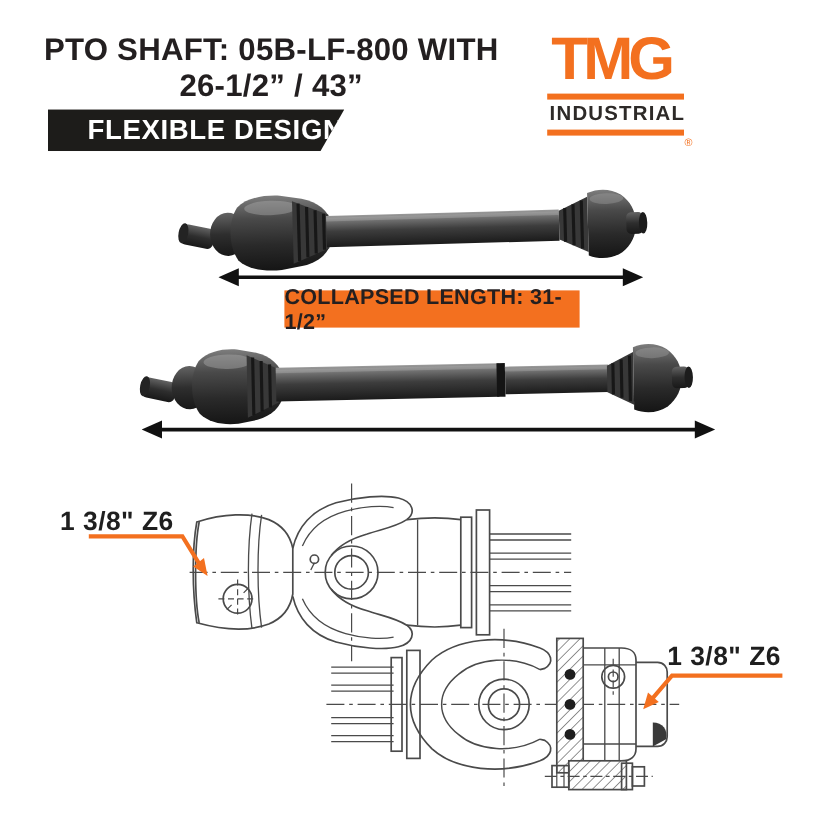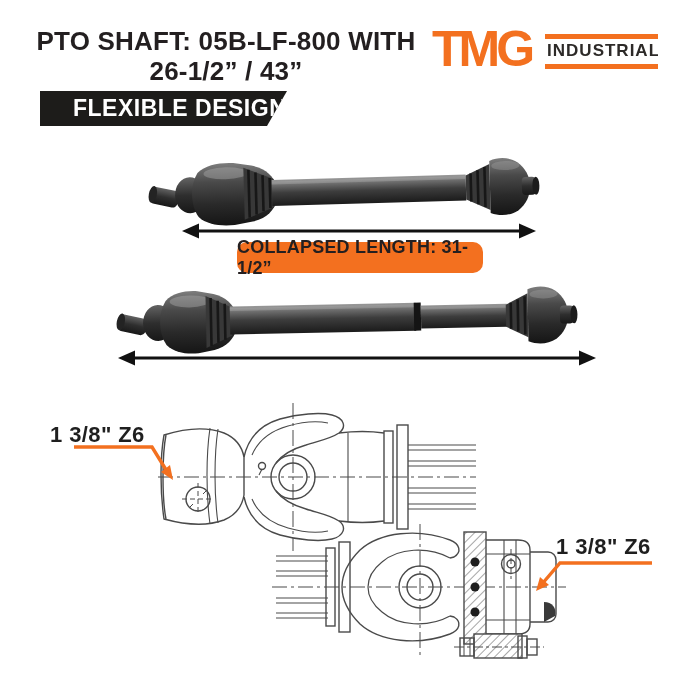--- a/index.html
+++ b/index.html
@@ -5,41 +5,41 @@
   html,body{margin:0;padding:0;background:#fff;}
   .page{
     position:relative;width:658px;height:700px;background:#fff;overflow:hidden;
     font-family:"Liberation Sans",sans-serif;color:var(--text-black,#231f20);
   }
   
   .title{
     position:absolute;left:36px;top:27px;width:380px;text-align:center;
     font-size:26px;font-weight:800;line-height:1.14;letter-spacing:.2px;color:var(--text-black,#231f20);
   }
-  .logo{position:absolute;left:432px;top:27px;display:flex;align-items:flex-start;}
+  .logo{position:absolute;left:448px;top:27px;display:flex;align-items:center;flex-direction:column;}
   .logo-tmg{
     font-size:50px;font-weight:800;line-height:44px;letter-spacing:-4px;
     color:var(--accent-orange,#f3701f);
   }
-  .logo-right{display:flex;flex-direction:column;margin-left:14px;margin-top:7px;position:relative;width:114px;}
+  .logo-right{display:flex;flex-direction:column;margin-left:8px;margin-top:7px;position:relative;width:114px;}
   .logo-bar{height:5px;background:var(--accent-orange,#f3701f);width:100%;}
   .logo-industrial{font-size:17px;font-weight:800;letter-spacing:1px;color:#2d2a28;padding:2px 0 3px 2px;}
   .logo-reg{position:absolute;right:-7px;bottom:-11px;font-size:9px;color:var(--accent-orange,#f3701f);}
   .banner{
     position:absolute;left:40px;top:91px;width:247px;height:35px;background:#1d1c1a;
     clip-path:polygon(0 0,100% 0,calc(100% - 20px) 100%,0 100%);
     color:#fff;font-size:23px;font-weight:800;letter-spacing:.5px;
     display:flex;align-items:center;padding-left:33px;box-sizing:border-box;
   }
   
   .dim-arrow{position:absolute;}
   .len-box{
     position:absolute;background:var(--accent-orange,#f3701f);
     color:#241f20;font-weight:800;font-size:18px;letter-spacing:.2px;
-    display:flex;align-items:center;justify-content:center;border-radius:10px;
+    display:flex;align-items:center;justify-content:center;
   }
   .box-collapsed{left:237px;top:242px;width:246px;height:31px;}
   .box-extended{left:256px;top:369px;width:209px;height:31px;}
   
   .shaft{position:absolute;}
   .shaft-collapsed{left:148px;top:155px;transform:rotate(-1.6deg);}
   .shaft-extended{left:116px;top:283px;transform:rotate(-1.2deg);}
   .drawing{position:absolute;}
   .drawing-left{left:40px;top:395px;}
   .drawing-right{left:268px;top:518px;}

